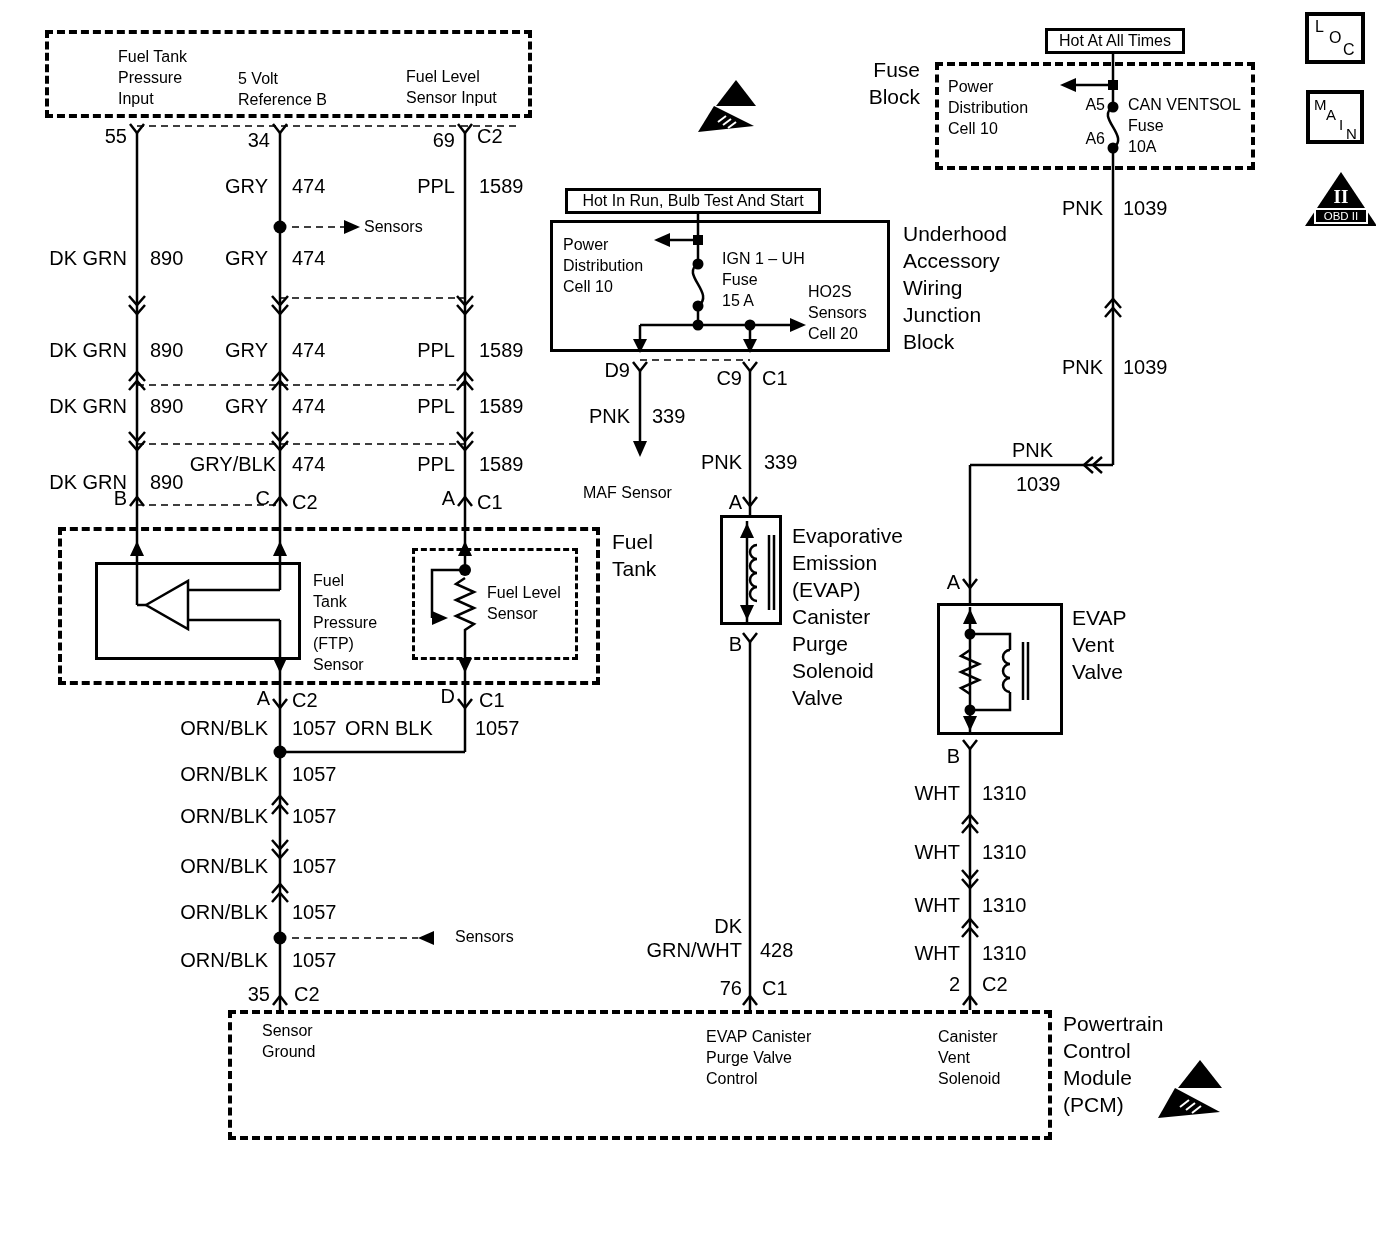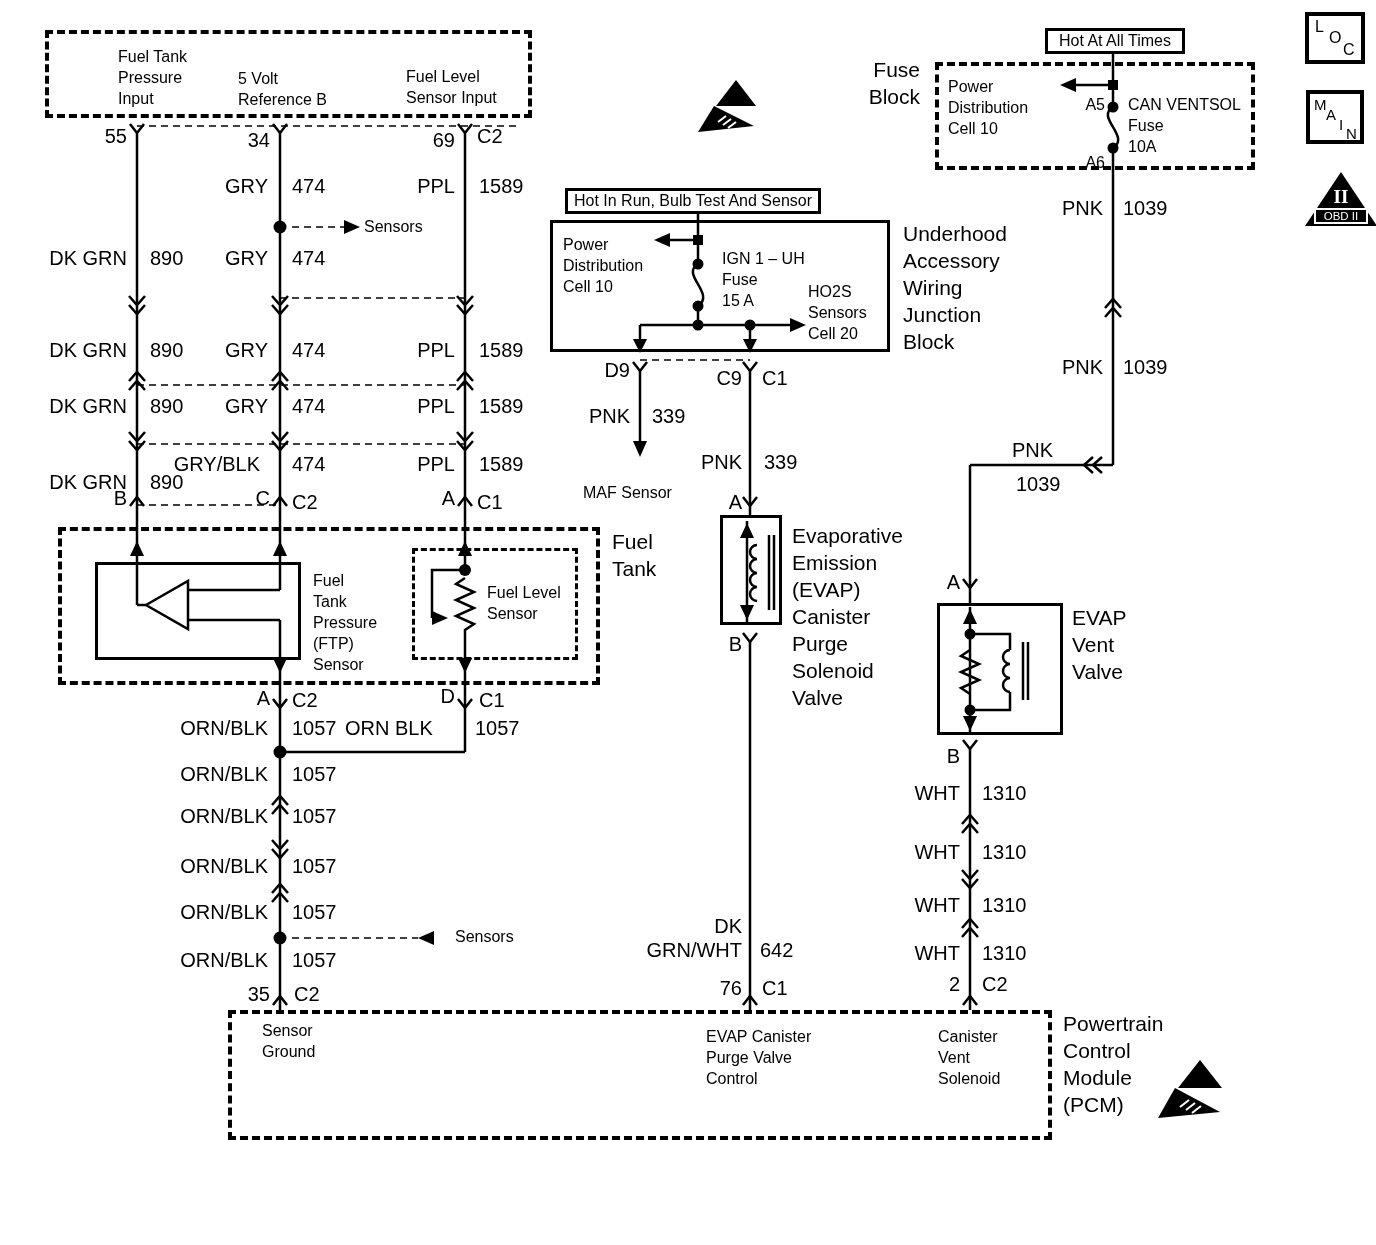--- a/index.html
+++ b/index.html
@@ -190,21 +190,21 @@
     <polyline points="962,833 970,824 978,833"></polyline>
     <polyline points="962,870 970,879 978,870"></polyline>
     <polyline points="962,879 970,888 978,879"></polyline>
     <polyline points="962,928 970,919 978,928"></polyline>
     <polyline points="962,937 970,928 978,937"></polyline>
     <polyline points="963,1005 970,996 977,1005"></polyline>
   </svg>
 
   <div class="dashed" style="left:45px;top:30px;width:487px;height:88px"></div>
   <div class="box cbox" style="left:565px;top:188px;width:256px;height:26px">
-    <span>Hot In Run, Bulb Test And Sensor</span>
+    <span>Hot In Run, Bulb Test And Start</span>
   </div>
   <div class="box" style="left:550px;top:220px;width:340px;height:132px"></div>
   <div class="box cbox" style="left:1045px;top:28px;width:140px;height:26px">
     <span>Hot At All Times</span>
   </div>
   <div class="dashed" style="left:935px;top:62px;width:320px;height:108px"></div>
   <div class="dashed" style="left:58px;top:527px;width:542px;height:158px"></div>
   <div class="box" style="left:95px;top:562px;width:206px;height:98px"></div>
   <div class="dashed dash3" style="left:412px;top:548px;width:166px;height:112px"></div>
   <div class="box" style="left:720px;top:515px;width:62px;height:110px"></div>
@@ -241,21 +241,21 @@
   <div class="lbl r" style="left:335px;top:338px;width:120px">PPL</div>
   <div class="lbl" style="left:479px;top:338px">1589</div>
 
   <div class="lbl r" style="left:7px;top:394px;width:120px">DK GRN</div>
   <div class="lbl" style="left:150px;top:394px">890</div>
   <div class="lbl r" style="left:148px;top:394px;width:120px">GRY</div>
   <div class="lbl" style="left:292px;top:394px">474</div>
   <div class="lbl r" style="left:335px;top:394px;width:120px">PPL</div>
   <div class="lbl" style="left:479px;top:394px">1589</div>
 
-  <div class="lbl r" style="left:140px;top:452px;width:120px">GRY/BLK</div>
+  <div class="lbl r" style="left:156px;top:452px;width:120px">GRY/BLK</div>
   <div class="lbl" style="left:292px;top:452px">474</div>
   <div class="lbl r" style="left:335px;top:452px;width:120px">PPL</div>
   <div class="lbl" style="left:479px;top:452px">1589</div>
   <div class="lbl r" style="left:7px;top:470px;width:120px">DK GRN</div>
   <div class="lbl" style="left:150px;top:470px">890</div>
 
   <div class="lbl r" style="left:67px;top:486px;width:60px">B</div>
   <div class="lbl r" style="left:210px;top:486px;width:60px">C</div>
   <div class="lbl" style="left:292px;top:490px">C2</div>
   <div class="lbl r" style="left:395px;top:486px;width:60px">A</div>
@@ -320,31 +320,31 @@
   <div class="lbl lg" style="left:792px;top:522px">Evaporative
 Emission
 (EVAP)
 Canister
 Purge
 Solenoid
 Valve</div>
   <div class="lbl r" style="left:682px;top:632px;width:60px">B</div>
   <div class="lbl r" style="left:612px;top:914px;width:130px">DK
 GRN/WHT</div>
-  <div class="lbl" style="left:760px;top:938px">642</div>
+  <div class="lbl" style="left:760px;top:938px">428</div>
   <div class="lbl r" style="left:682px;top:976px;width:60px">76</div>
   <div class="lbl" style="left:762px;top:976px">C1</div>
 
   <div class="lbl lg r" style="left:790px;top:56px;width:130px">Fuse
 Block</div>
   <div class="lbl sm" style="left:948px;top:76px">Power
 Distribution
 Cell 10</div>
   <div class="lbl sm r" style="left:1045px;top:94px;width:60px">A5</div>
-  <div class="lbl sm r" style="left:1045px;top:152px;width:60px">A6</div>
+  <div class="lbl sm r" style="left:1045px;top:128px;width:60px">A6</div>
   <div class="lbl sm" style="left:1128px;top:94px">CAN VENTSOL
 Fuse
 10A</div>
 
   <div class="lbl r" style="left:973px;top:196px;width:130px">PNK</div>
   <div class="lbl" style="left:1123px;top:196px">1039</div>
   <div class="lbl r" style="left:973px;top:355px;width:130px">PNK</div>
   <div class="lbl" style="left:1123px;top:355px">1039</div>
   <div class="lbl" style="left:1012px;top:438px">PNK</div>
   <div class="lbl" style="left:1016px;top:472px">1039</div>

